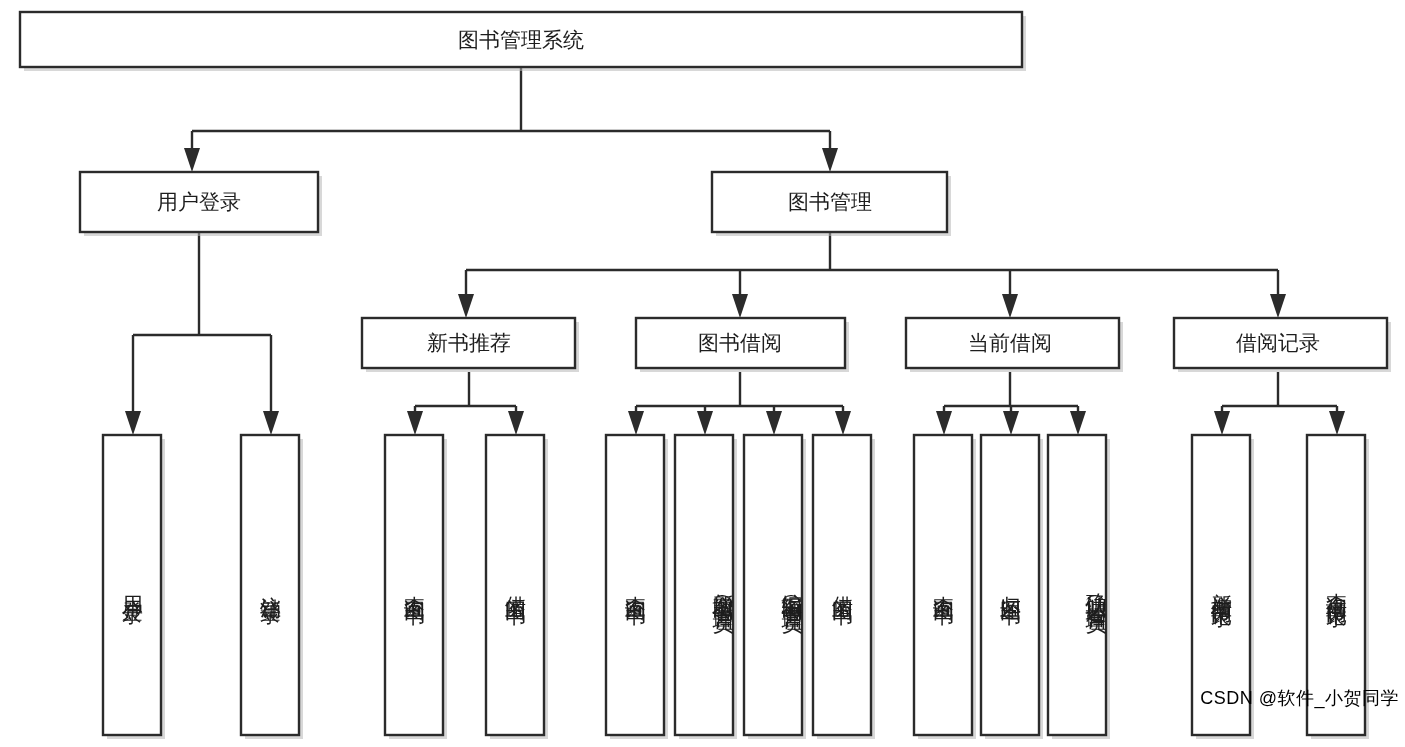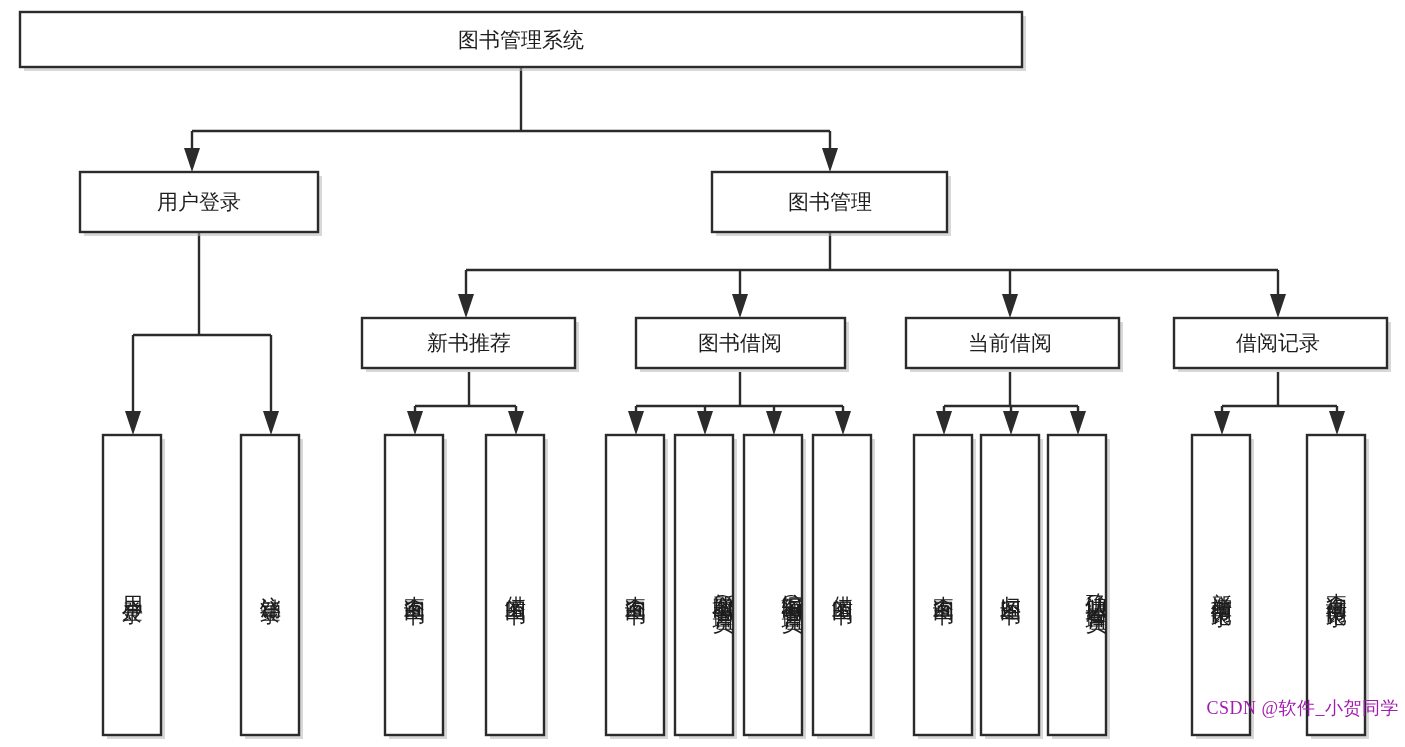--- a/index.html
+++ b/index.html
@@ -61,24 +61,24 @@
     font-size: 21px;
     line-height: 1;
     letter-spacing: 3px;
     color: #1d1d1d;
     white-space: nowrap;
     text-align: center;
   }
   .watermark {
     position: absolute;
     right: 6px;
-    bottom: 4px;
-    font-family: Liberation Serif, serif;
+    bottom: 14px;
+    font-family: Liberation Sans, sans-serif;
     font-size: 18px;
-    color: #a21caf;
+    color: #000000;
     letter-spacing: 0.5px;
     white-space: nowrap;
   }
 </style>
 </head>
 <body>
 
 <div id="diagram-root">
 
   <svg class="flow" viewBox="0 0 1405 747" xmlns="http://www.w3.org/2000/svg">

